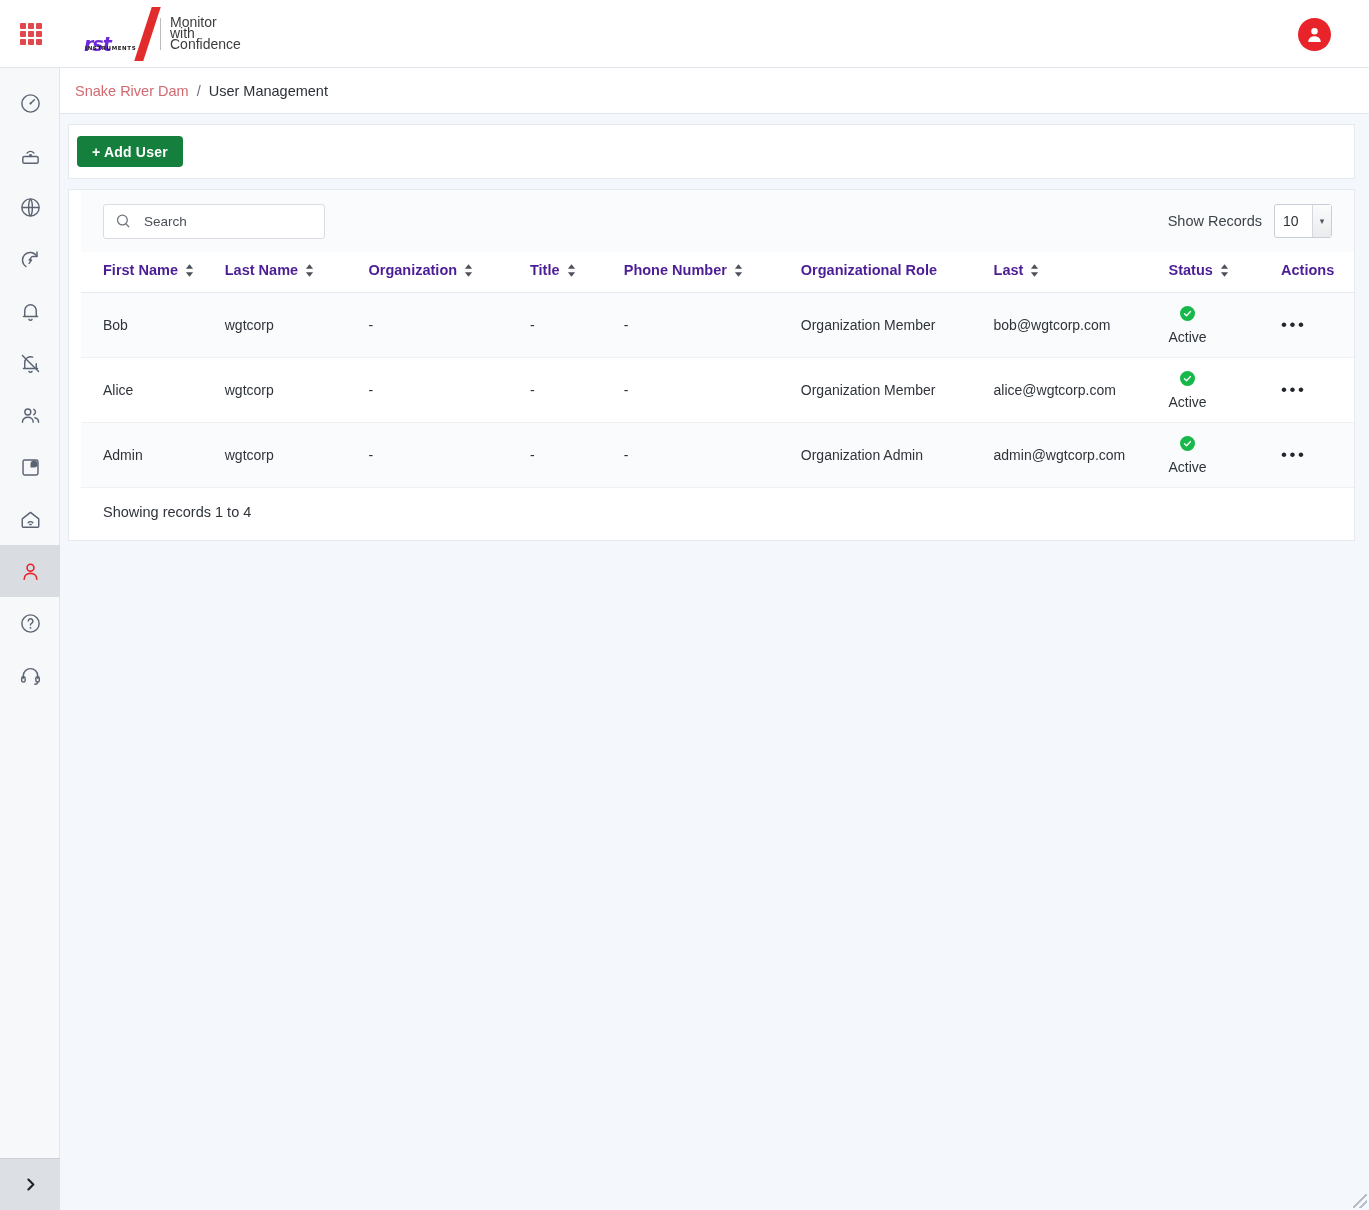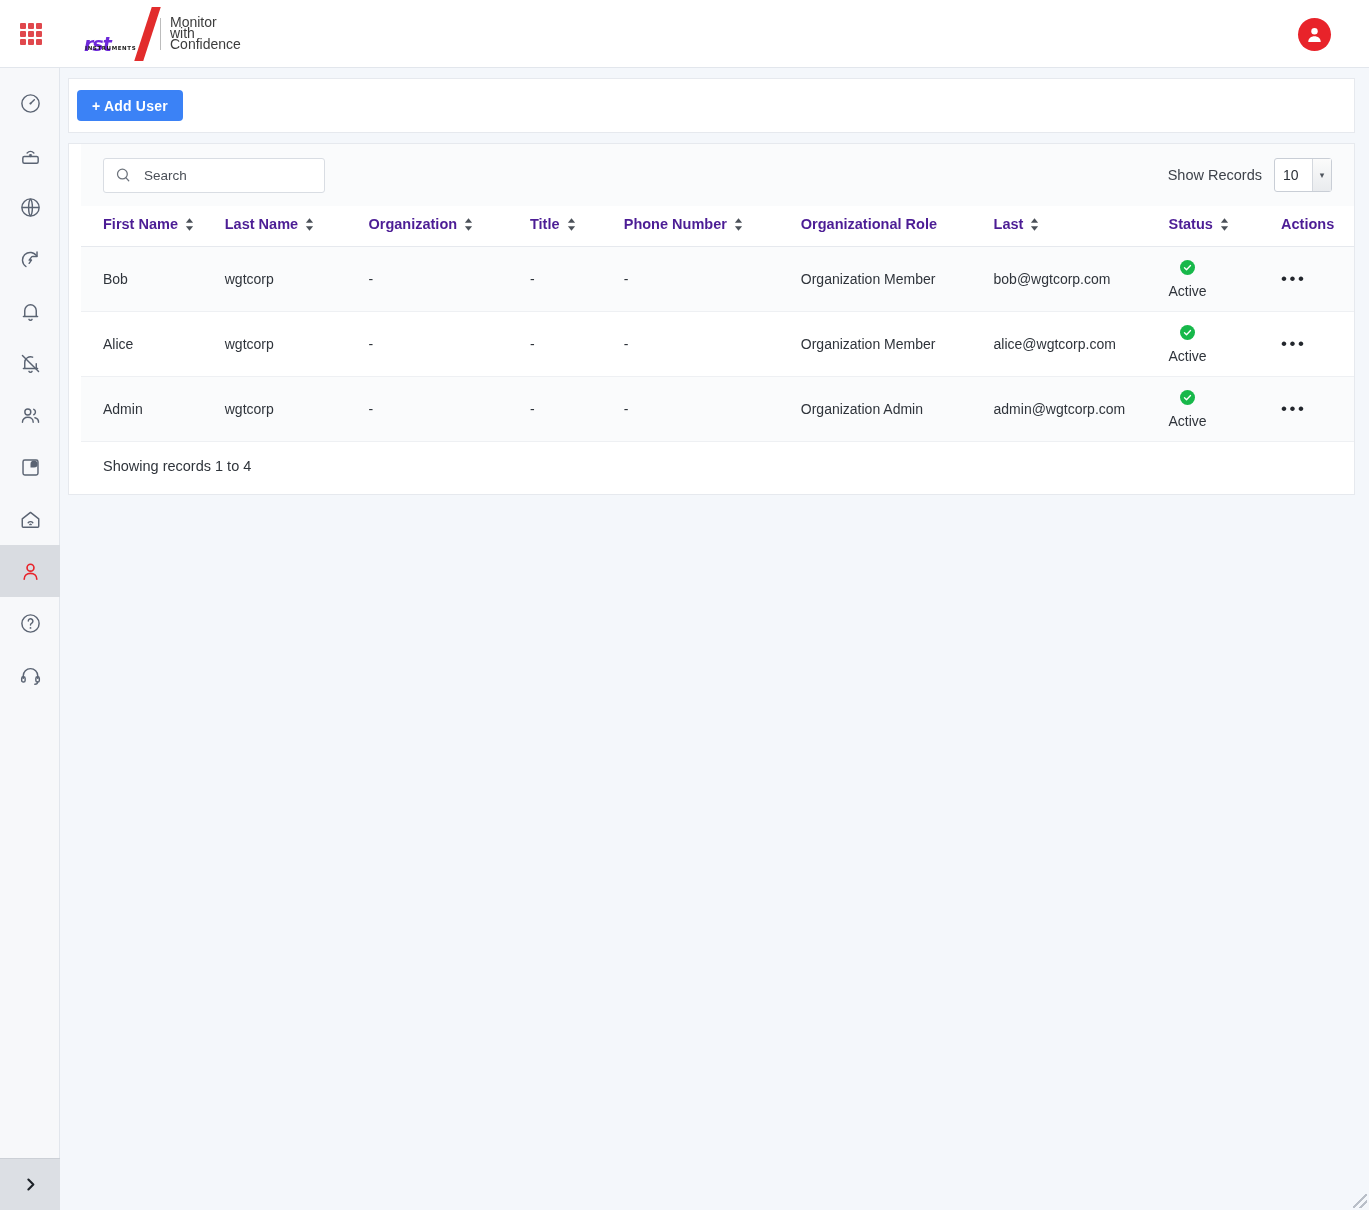--- a/index.html
+++ b/index.html
@@ -132,21 +132,21 @@
 
   .toolbar {
     margin: 10px 14px 0 8px;
     height: 55px;
     background: #ffffff;
     border: 1px solid #e6e9ee;
     display: flex; align-items: center;
     padding-left: 8px;
   }
   .add-user-btn {
-    background: #3b82f6;
+    background: #15803d;
     color: #ffffff;
     border: none;
     border-radius: 4px;
     height: 31px;
     padding: 0 15px;
     font-size: 14px;
     font-weight: bold;
     font-family: "Liberation Sans", sans-serif;
     cursor: pointer;
     letter-spacing: 0.2px;
@@ -411,20 +411,25 @@
 
     <div class="side-collapse">
       <svg width="17" height="17" viewBox="0 0 24 24" fill="none" stroke="#1d2228" stroke-width="3">
         <path d="M9 5l7 7-7 7" stroke-linecap="round" stroke-linejoin="round"></path>
       </svg>
     </div>
   </div>
 
   <div class="content">
 
+    <div class="breadcrumb">
+      <span class="crumb-link">Snake River Dam</span>
+      <span class="crumb-sep">/</span>
+      <span class="crumb-current">User Management</span>
+    </div>
 
     <div class="toolbar">
       <button class="add-user-btn">+ Add User</button>
     </div>
 
     <div class="card">
 
       <div class="card-toolbar">
         <div class="search-box">
           <span class="search-icon-pos">

